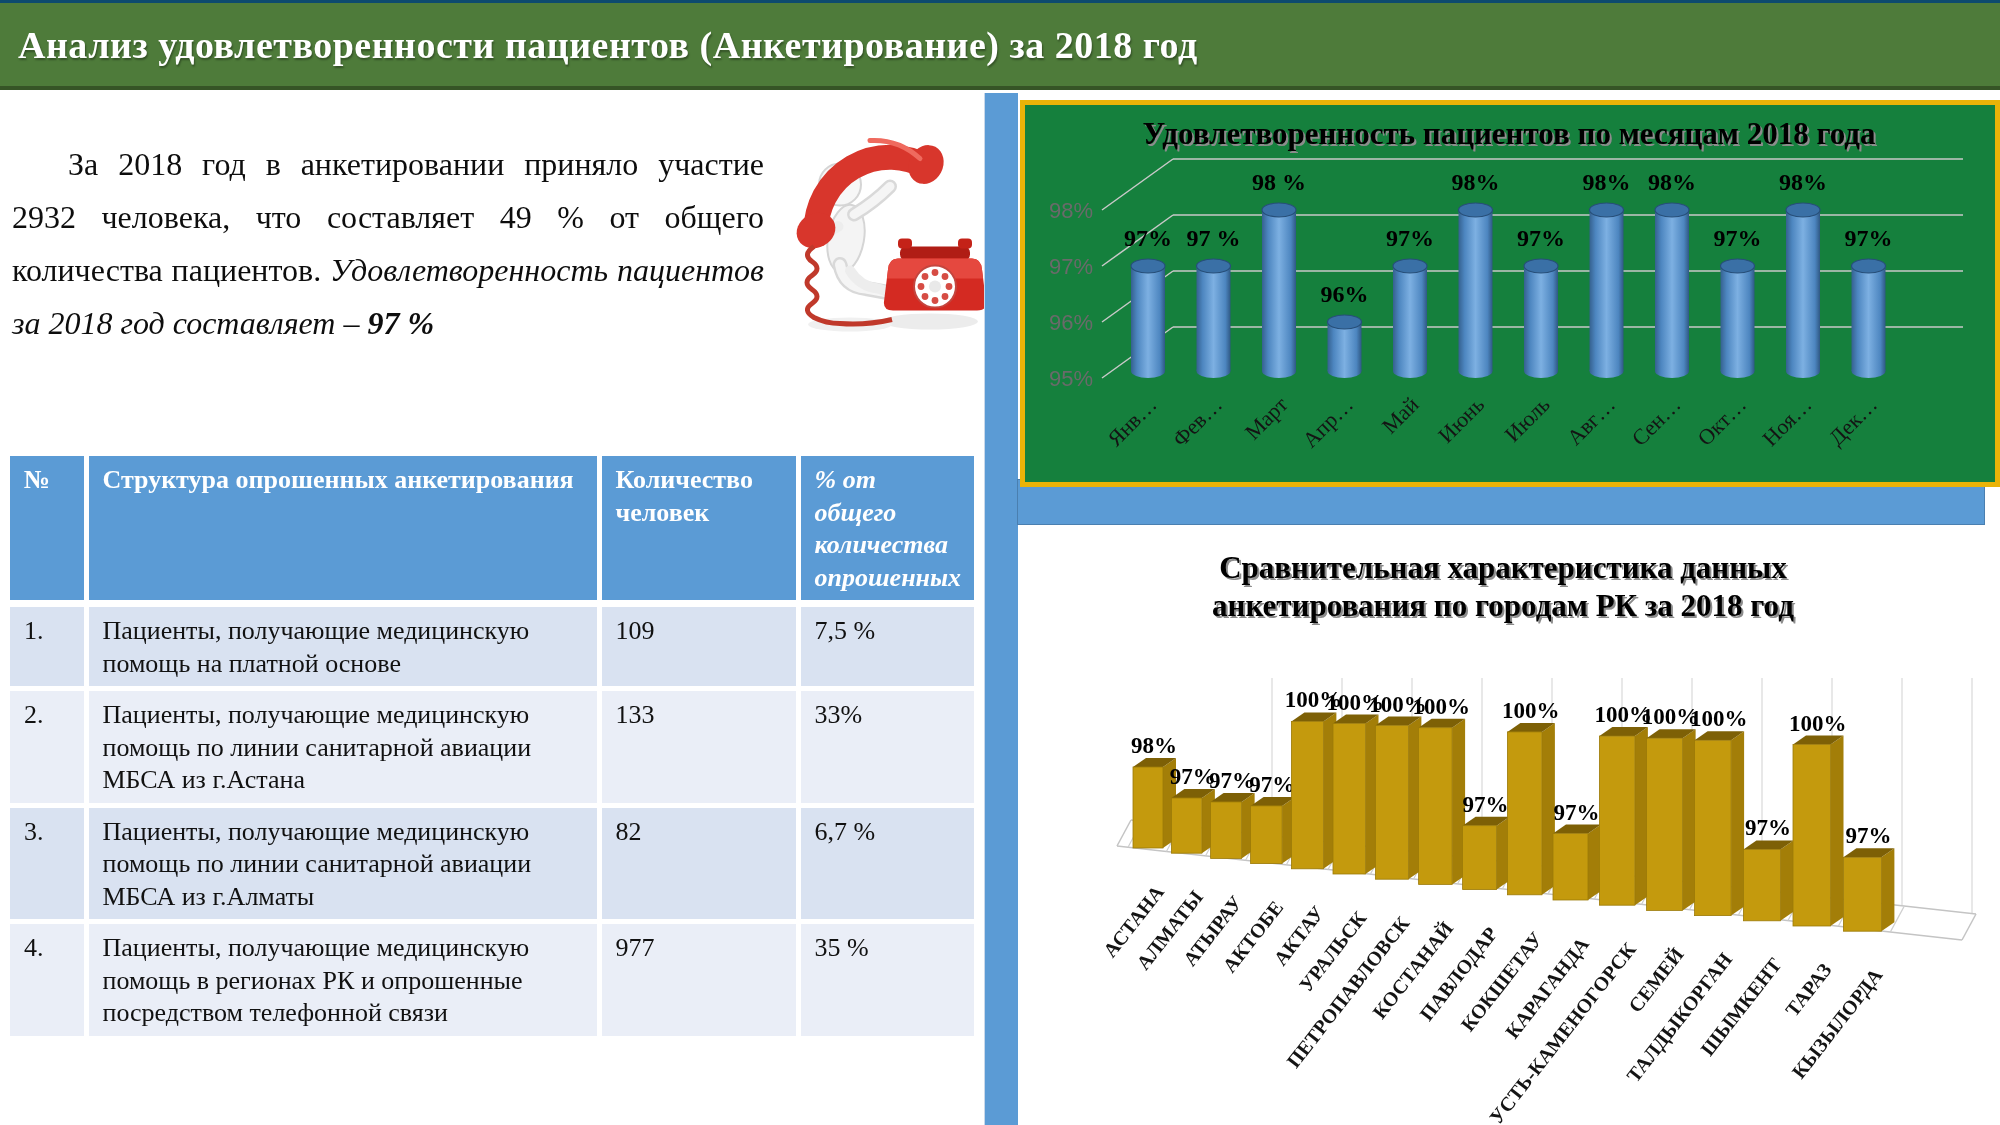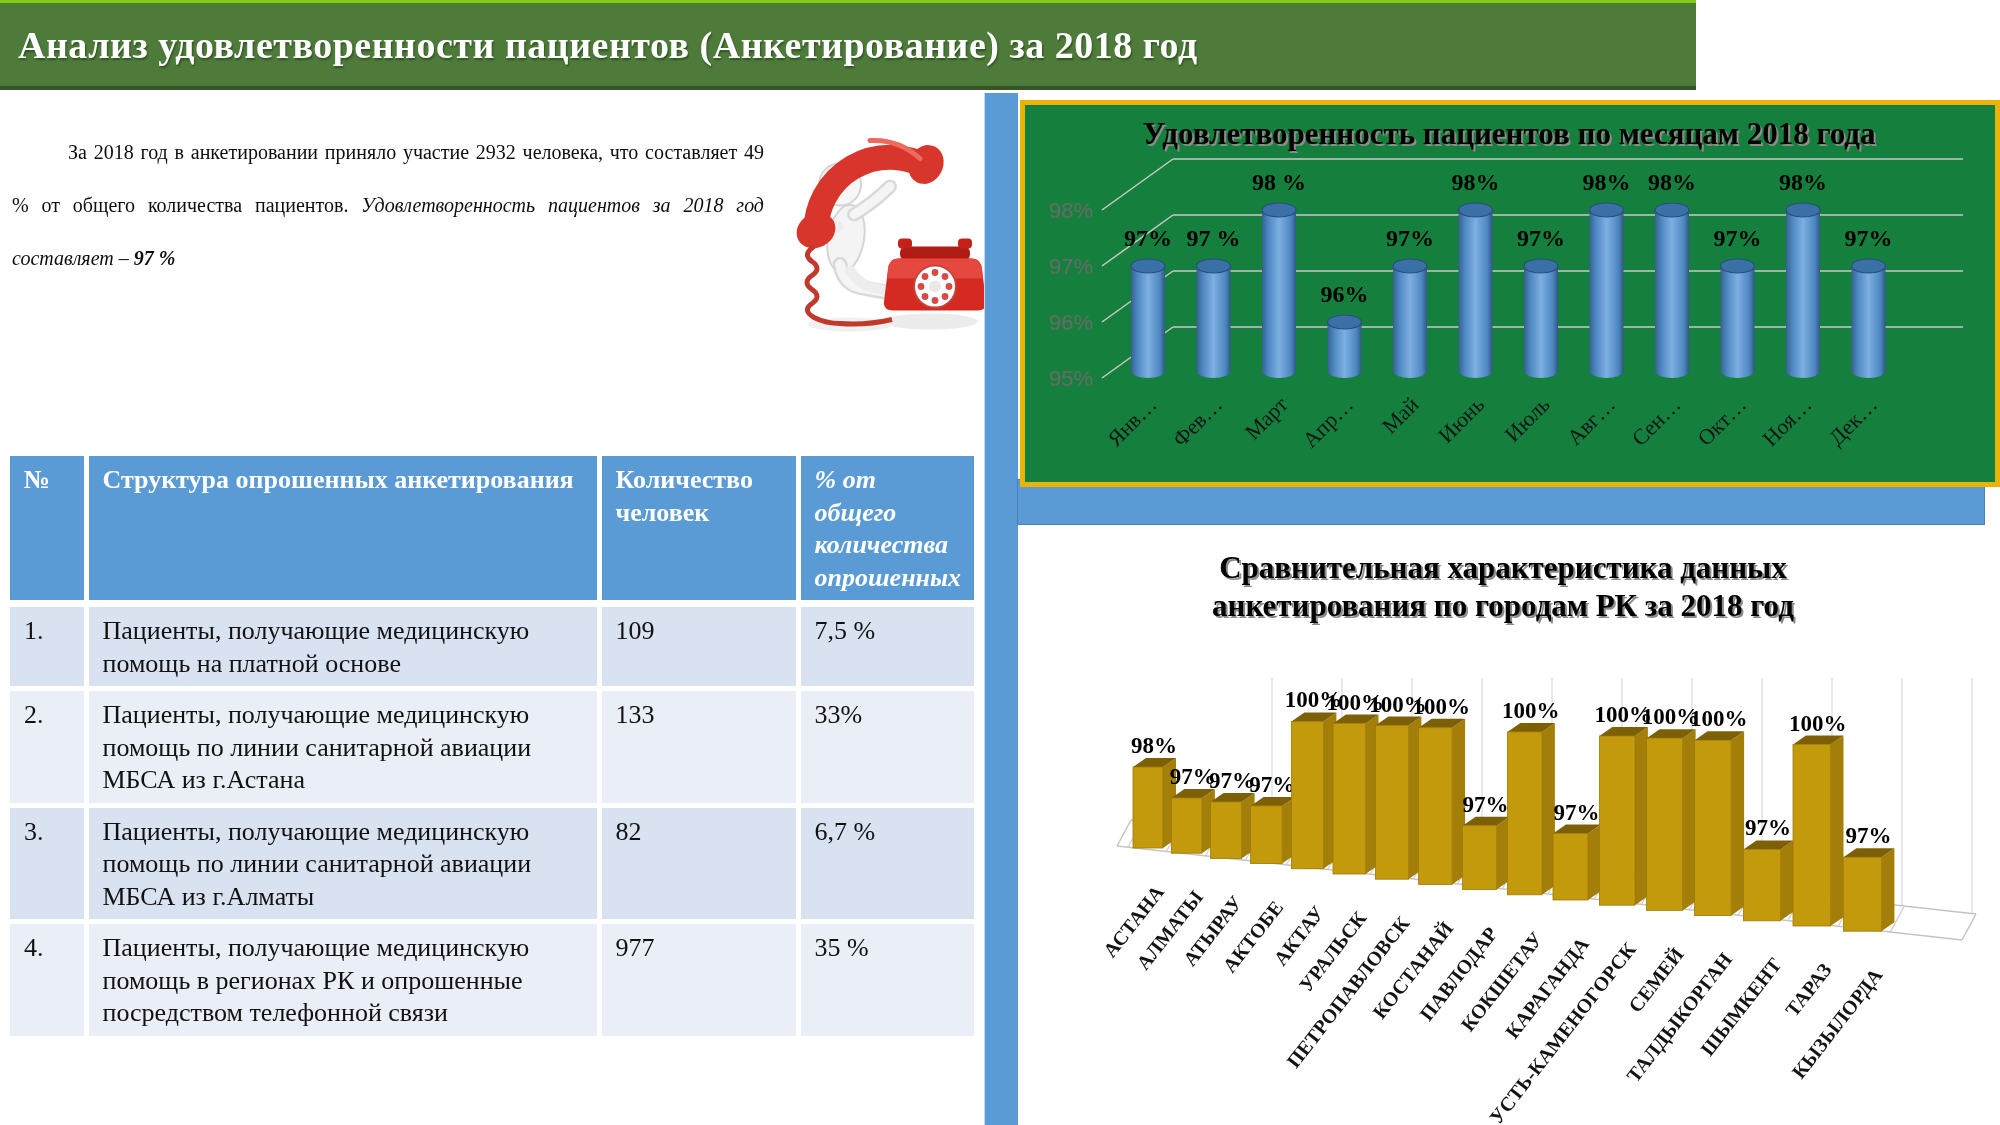--- a/index.html
+++ b/index.html
@@ -2,32 +2,32 @@
 <html><head>
 <meta charset="utf-8">
 <style>
   html,body{margin:0;padding:0;background:#888;}
   .slide{
     position:relative;width:2000px;height:1125px;background:#ffffff;
     font-family:"Liberation Serif",serif;overflow:hidden;
   }
   
   .header-bar{
-    position:absolute;left:0;top:0;width:1696px;height:90px;
-    background:#4e7b3a;border-top:3px solid #84cc16;border-bottom:4px solid #365426;
+    position:absolute;left:0;top:0;width:2000px;height:90px;
+    background:#4e7b3a;border-top:3px solid #0c4a6e;border-bottom:4px solid #365426;
     display:flex;align-items:center;box-sizing:border-box;
   }
   .header-bar .title{
     color:#ffffff;font-weight:bold;font-size:38px;padding-left:18px;letter-spacing:0.5px;
     text-shadow:1px 2px 2px rgba(0,0,0,0.35);
   }
   
   .intro{
     position:absolute;left:12px;top:106px;width:752px;
-    font-size:20px;line-height:53px;text-align:justify;color:#0d0d0d;
+    font-size:32px;line-height:53px;text-align:justify;color:#0d0d0d;
     text-indent:56px;
   }
   .intro .it{font-style:italic;}
   .intro .bit{font-style:italic;font-weight:bold;}
   
   .phone-art{position:absolute;left:780px;top:112px;width:205px;height:225px;}
   
   .survey-table{
     position:absolute;left:10px;top:456px;width:966px;border-collapse:collapse;
     font-size:26px;color:#111;table-layout:fixed;

